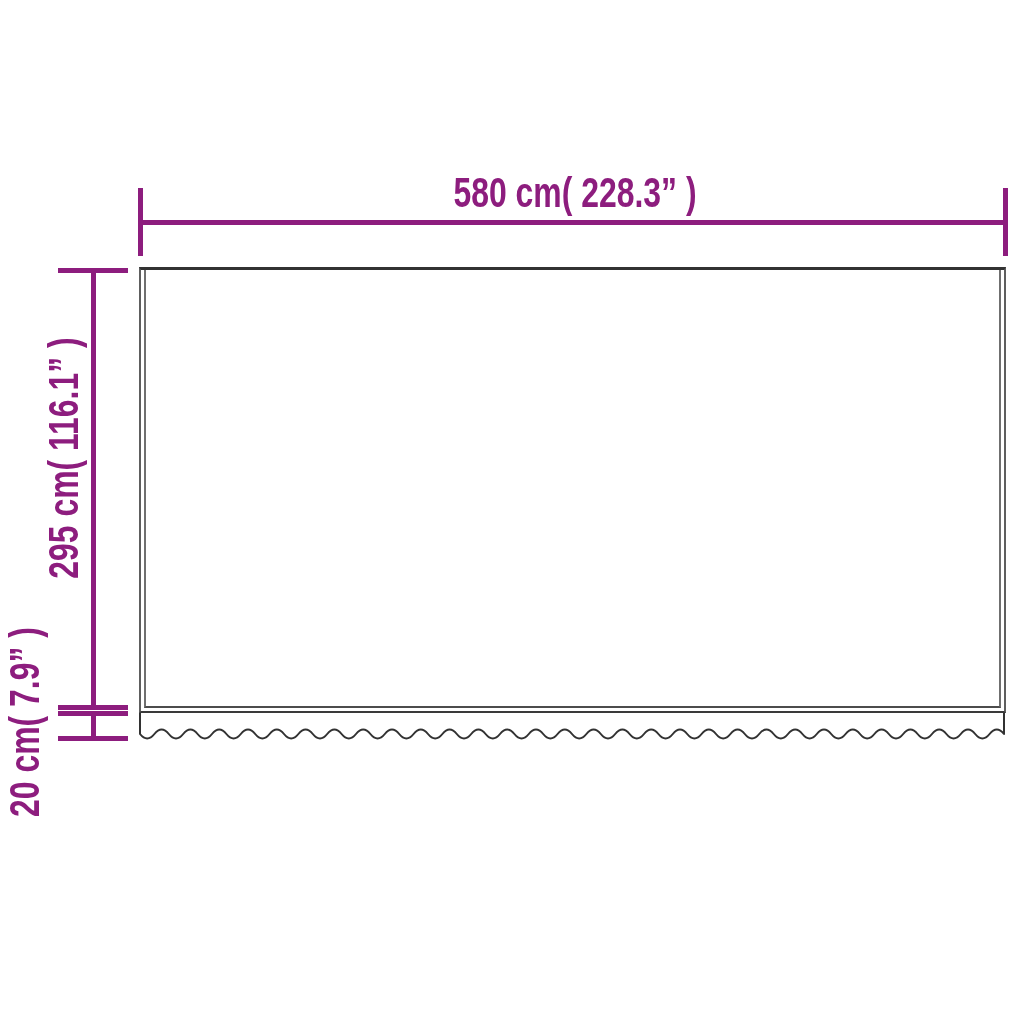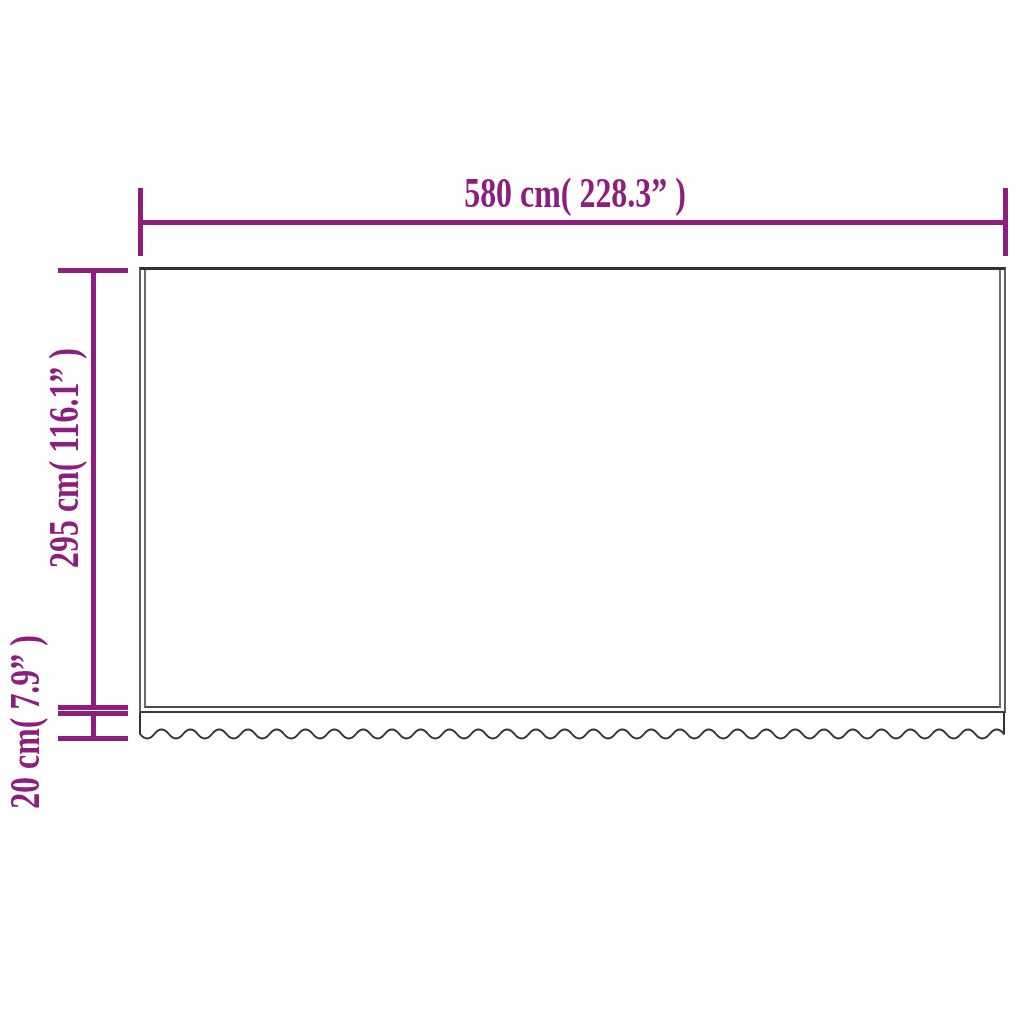--- a/index.html
+++ b/index.html
@@ -9,21 +9,21 @@
     --bg: #ffffff;
   }
   * { margin: 0; padding: 0; box-sizing: border-box; }
   html, body { background: var(--bg); }
   .canvas {
     position: relative;
     width: 1024px;
     height: 1024px;
     background: var(--bg);
     overflow: hidden;
-    font-family: Liberation Serif, serif;
+    font-family: Liberation Sans, sans-serif;
   }
 
   
   .dim-label {
     position: absolute;
     color: var(--accent);
     font-weight: bold;
     font-size: 42px;
     line-height: 1;
     white-space: nowrap;

